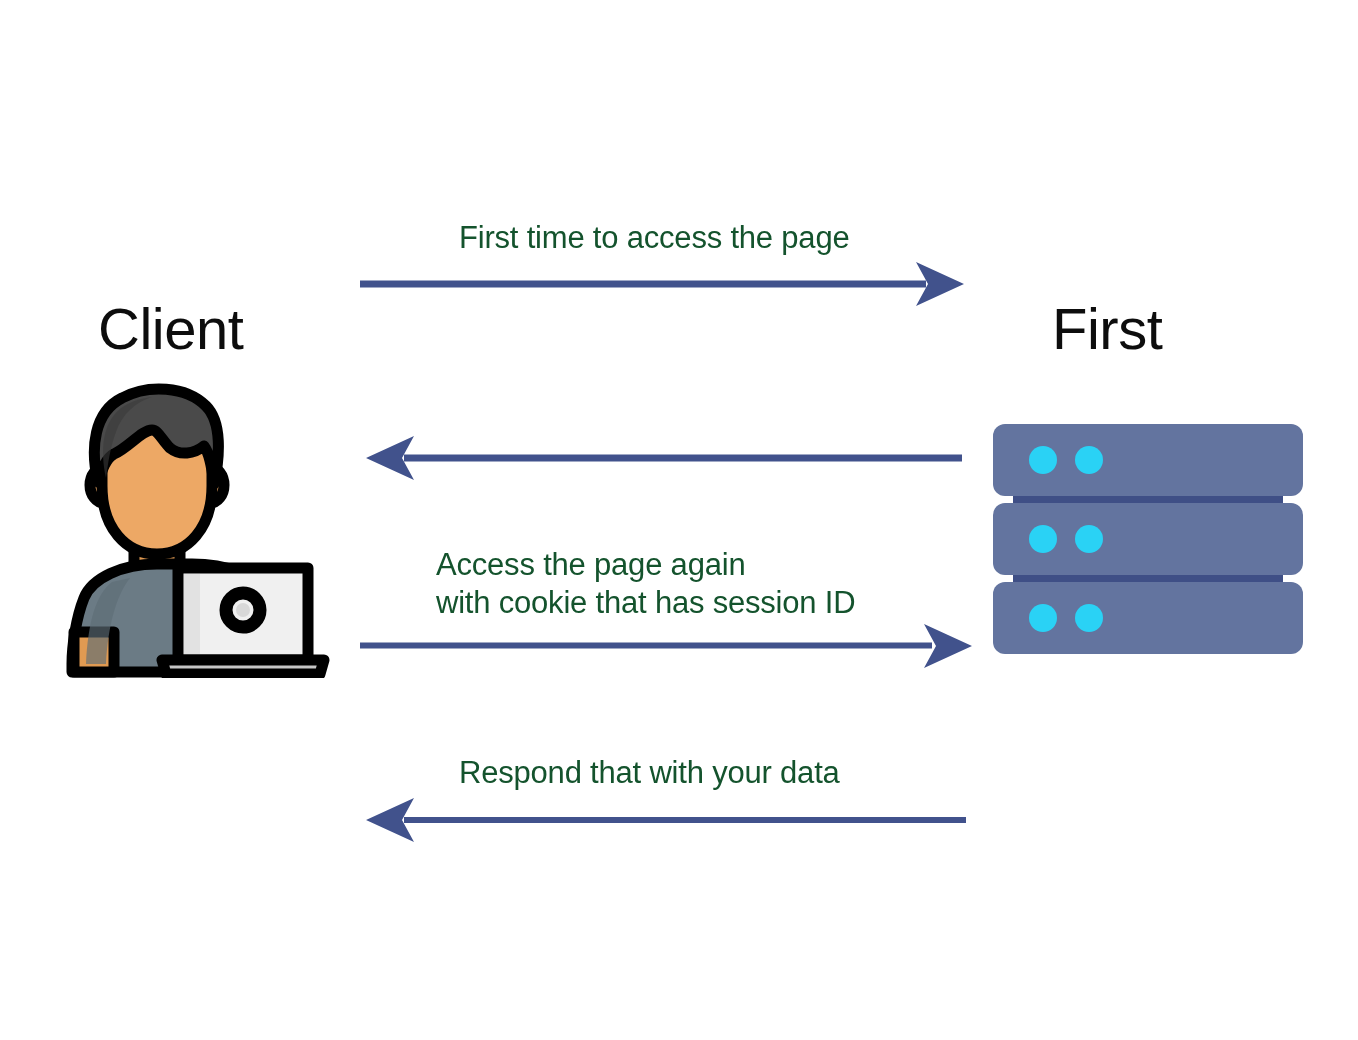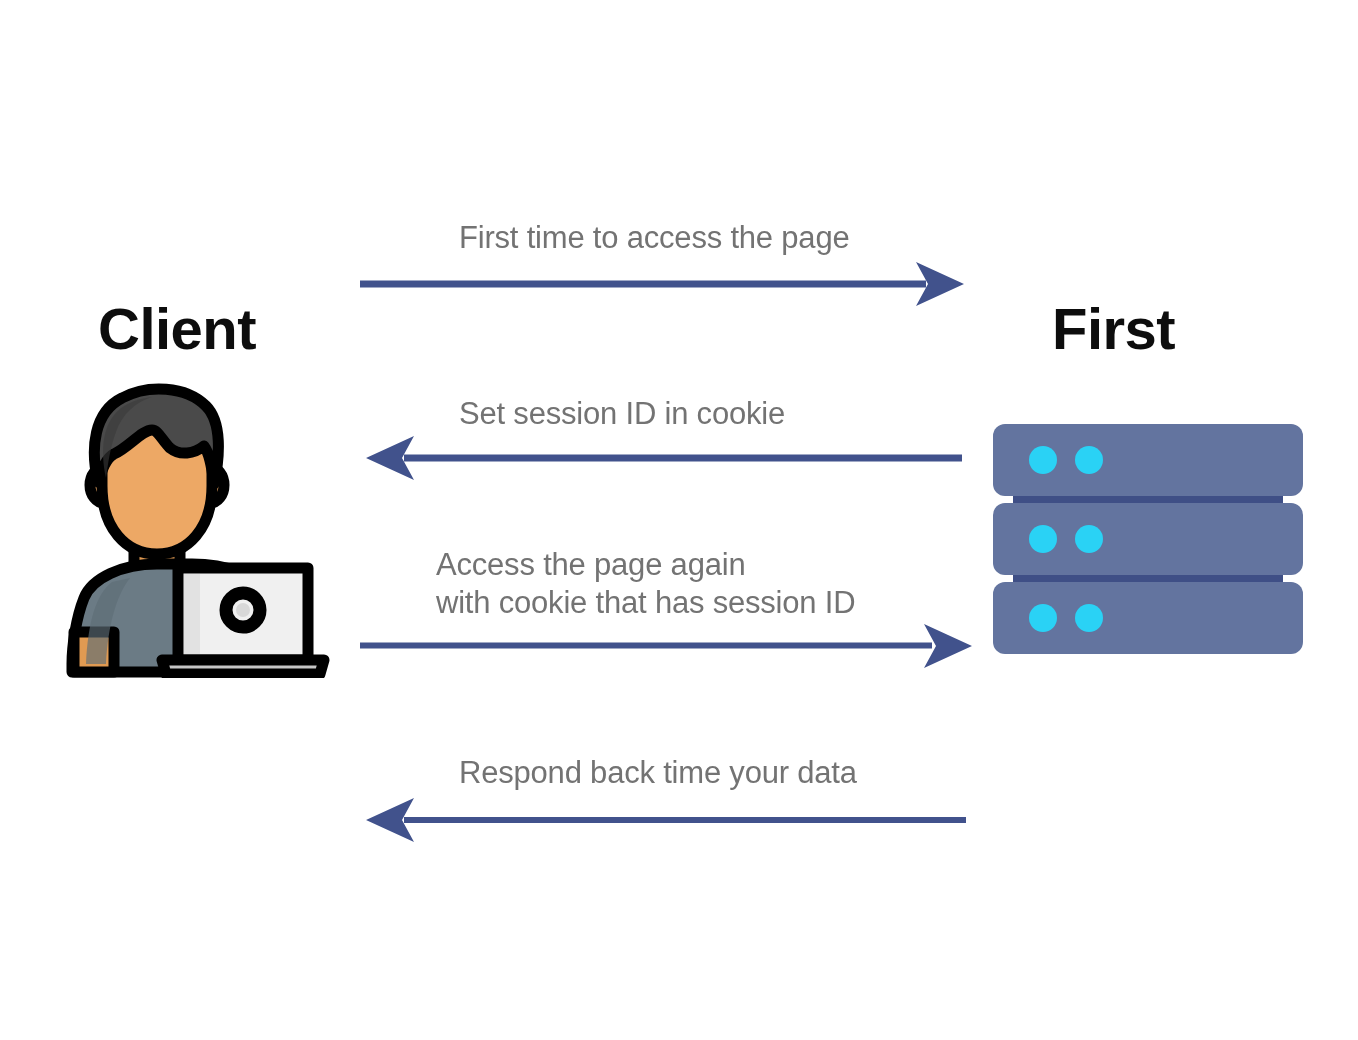--- a/index.html
+++ b/index.html
@@ -15,35 +15,35 @@
     position: relative;
     width: 1358px;
     height: 1040px;
     background: #ffffff;
     overflow: hidden;
   }
   .node-label {
     position: absolute;
     font-family: "Liberation Sans", sans-serif;
     font-size: 58px;
-    font-weight: 700;
+    font-weight: 400;
     color: #0d0d0d;
     letter-spacing: -0.5px;
     white-space: nowrap;
     line-height: 1;
   }
   #client-label { left: 98px; top: 300px; }
   #server-label { left: 1052px; top: 300px; }
 
   .msg-label {
     position: absolute;
     font-family: "Liberation Sans", sans-serif;
     font-size: 31px;
     font-weight: 400;
-    color: #737373;
+    color: #14532d;
     line-height: 1.22;
     white-space: pre-line;
     letter-spacing: -0.2px;
   }
   #msg-1 { left: 459px; top: 219px; }
   #msg-2 { left: 459px; top: 395px; }
   #msg-3 { left: 436px; top: 546px; }
   #msg-4 { left: 459px; top: 754px; }
 
   .arrow-svg {
@@ -156,35 +156,34 @@
     </svg>
   </div>
 
   <div class="msg-label" id="msg-1">First time to access the page</div>
 
   <svg class="arrow-svg" id="arrow-1" width="610" height="60" xmlns="http://www.w3.org/2000/svg">
     <rect x="0" y="22.5" width="566" height="7" fill="#41528c"></rect>
     <path d="M604 26 L556 4 L568 26 L556 48 Z" fill="#41528c"></path>
   </svg>
 
-  <div class="msg-label" id="msg-2">Set session ID in cookie</div>
 
   <svg class="arrow-svg" id="arrow-2" width="610" height="60" xmlns="http://www.w3.org/2000/svg">
     <rect x="44" y="22.5" width="558" height="7" fill="#41528c"></rect>
     <path d="M6 26 L54 4 L42 26 L54 48 Z" fill="#41528c"></path>
   </svg>
 
   <div class="msg-label" id="msg-3">Access the page again
 with cookie that has session ID</div>
 
   <svg class="arrow-svg" id="arrow-3" width="620" height="60" xmlns="http://www.w3.org/2000/svg">
     <rect x="0" y="24.5" width="572" height="6" fill="#41528c"></rect>
     <path d="M612 28 L564 6 L576 28 L564 50 Z" fill="#41528c"></path>
   </svg>
 
-  <div class="msg-label" id="msg-4">Respond back time your data</div>
+  <div class="msg-label" id="msg-4">Respond that with your data</div>
 
   <svg class="arrow-svg" id="arrow-4" width="620" height="60" xmlns="http://www.w3.org/2000/svg">
     <rect x="44" y="22" width="562" height="6" fill="#41528c"></rect>
     <path d="M6 25 L54 3 L42 25 L54 47 Z" fill="#41528c"></path>
   </svg>
 
 </div>
 
 </body></html>

